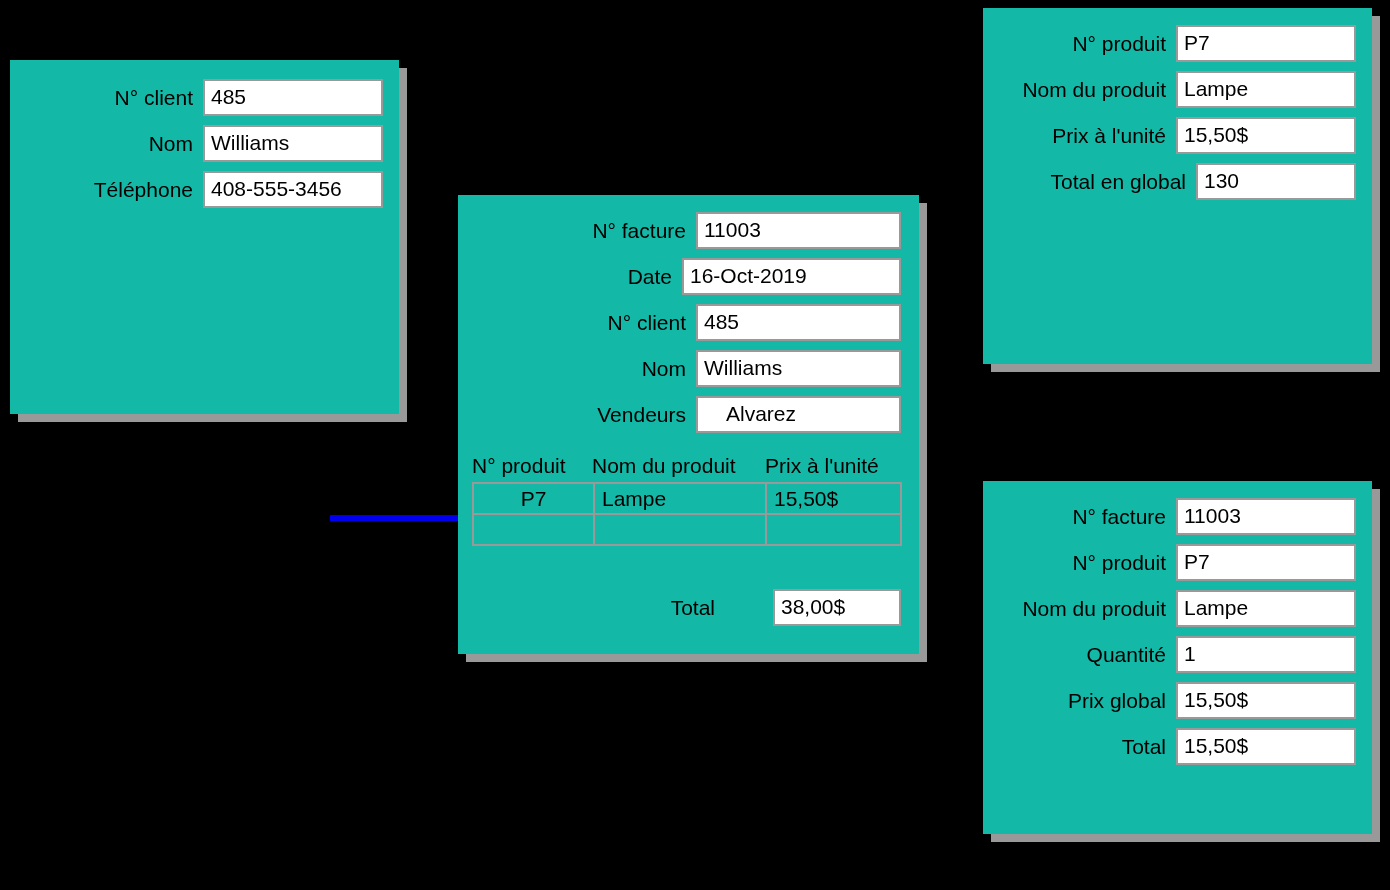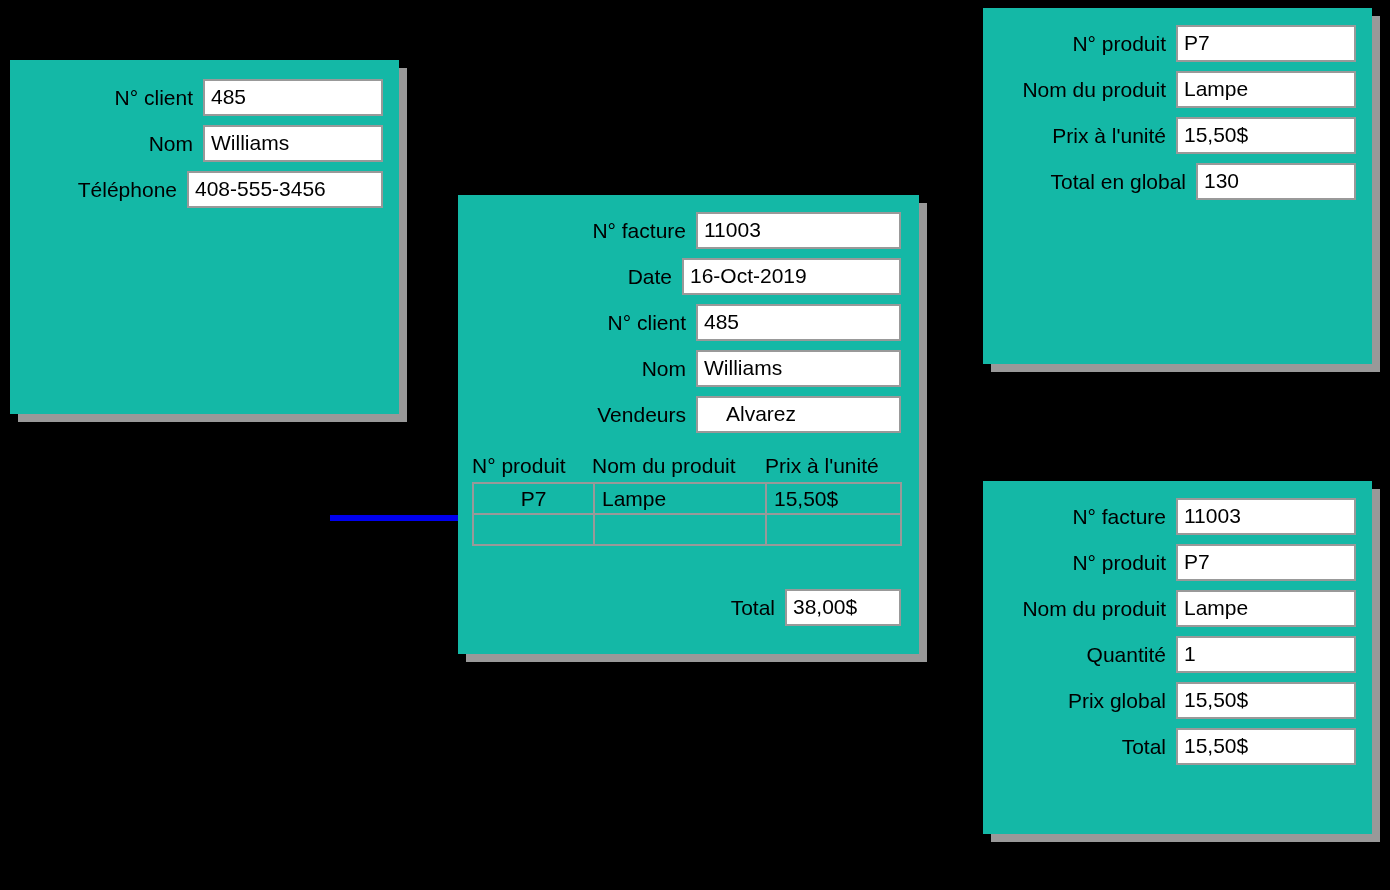--- a/index.html
+++ b/index.html
@@ -128,21 +128,21 @@
       </div>
 
       <div class="frow">
         <div class="flabel">Nom</div>
         <div class="fval" style="width:180px;">Williams</div>
       </div>
 
 
       <div class="frow">
         <div class="flabel">Téléphone</div>
-        <div class="fval" style="width:196px;">408-555-3456</div>
+        <div class="fval" style="width:180px;">408-555-3456</div>
       </div>
 
     </div>
   </div>
 
   <div class="card" style="left:458px; top:195px; width:461px; height:459px;">
 
     <div class="form-rows" style="left:0px; top:17px; width:443px; align-items:flex-end;">
 
       <div class="frow">
@@ -194,21 +194,21 @@
             <td class="c-id"></td>
             <td class="c-name"></td>
             <td class="c-price"></td>
           </tr>
         </tbody>
       </table>
     </div>
 
     <div class="total-row" style="left:0px; top:394px; width:443px; justify-content:flex-end;">
       <div class="flabel">Total</div>
-      <div class="fval" style="width:116px;">38,00$</div>
+      <div class="fval" style="width:128px;margin-left:48px;">38,00$</div>
     </div>
 
   </div>
 
   <div class="card" style="left:983px; top:8px; width:389px; height:356px;">
     <div class="form-rows" style="left:0px; top:17px; width:373px; align-items:flex-end;">
 
       <div class="frow">
         <div class="flabel">N° produit</div>
         <div class="fval" style="width:180px;">P7</div>

